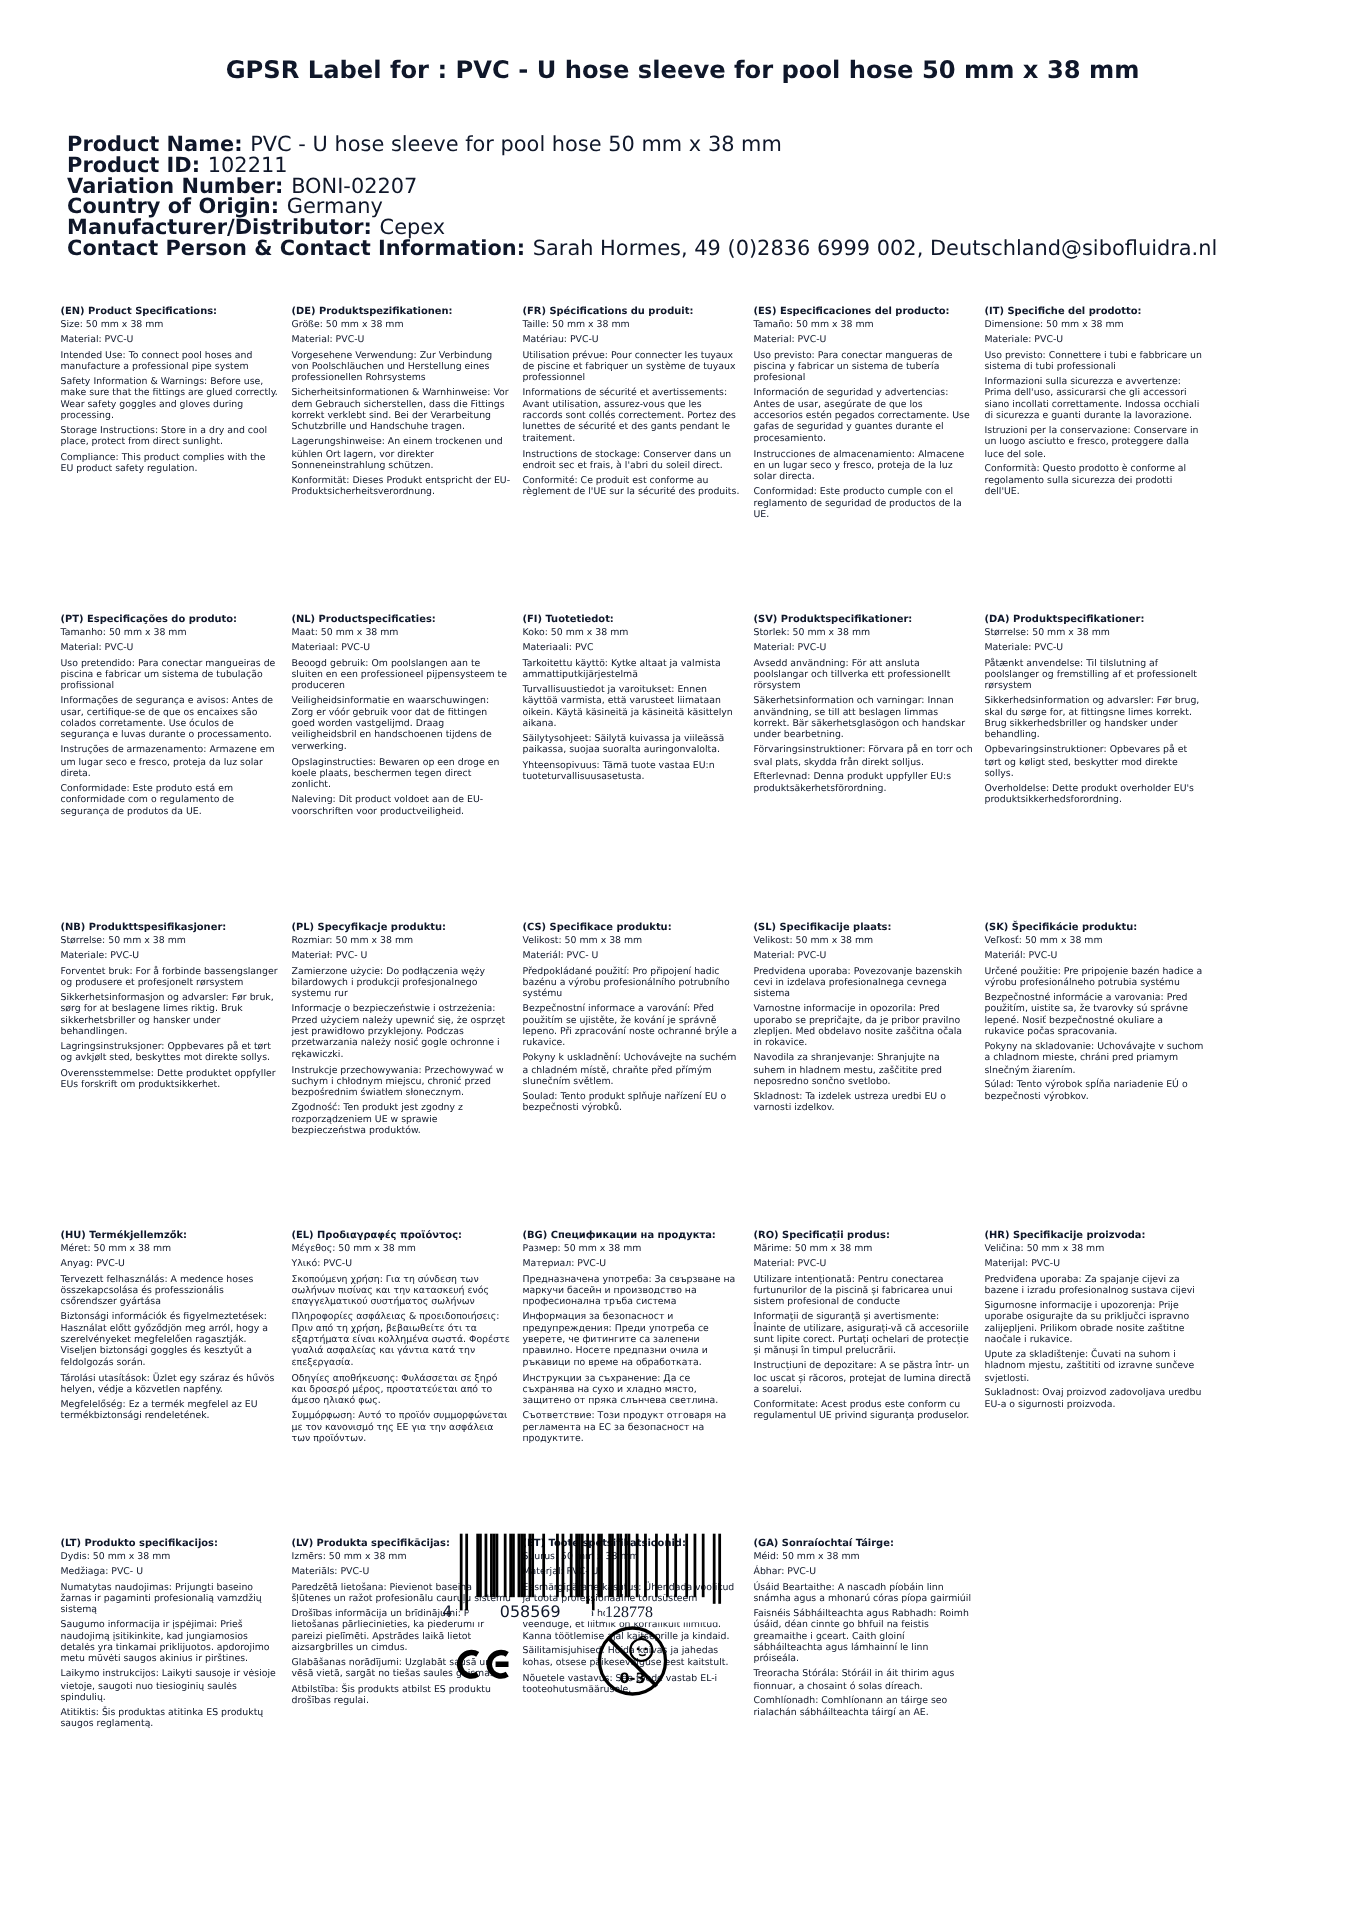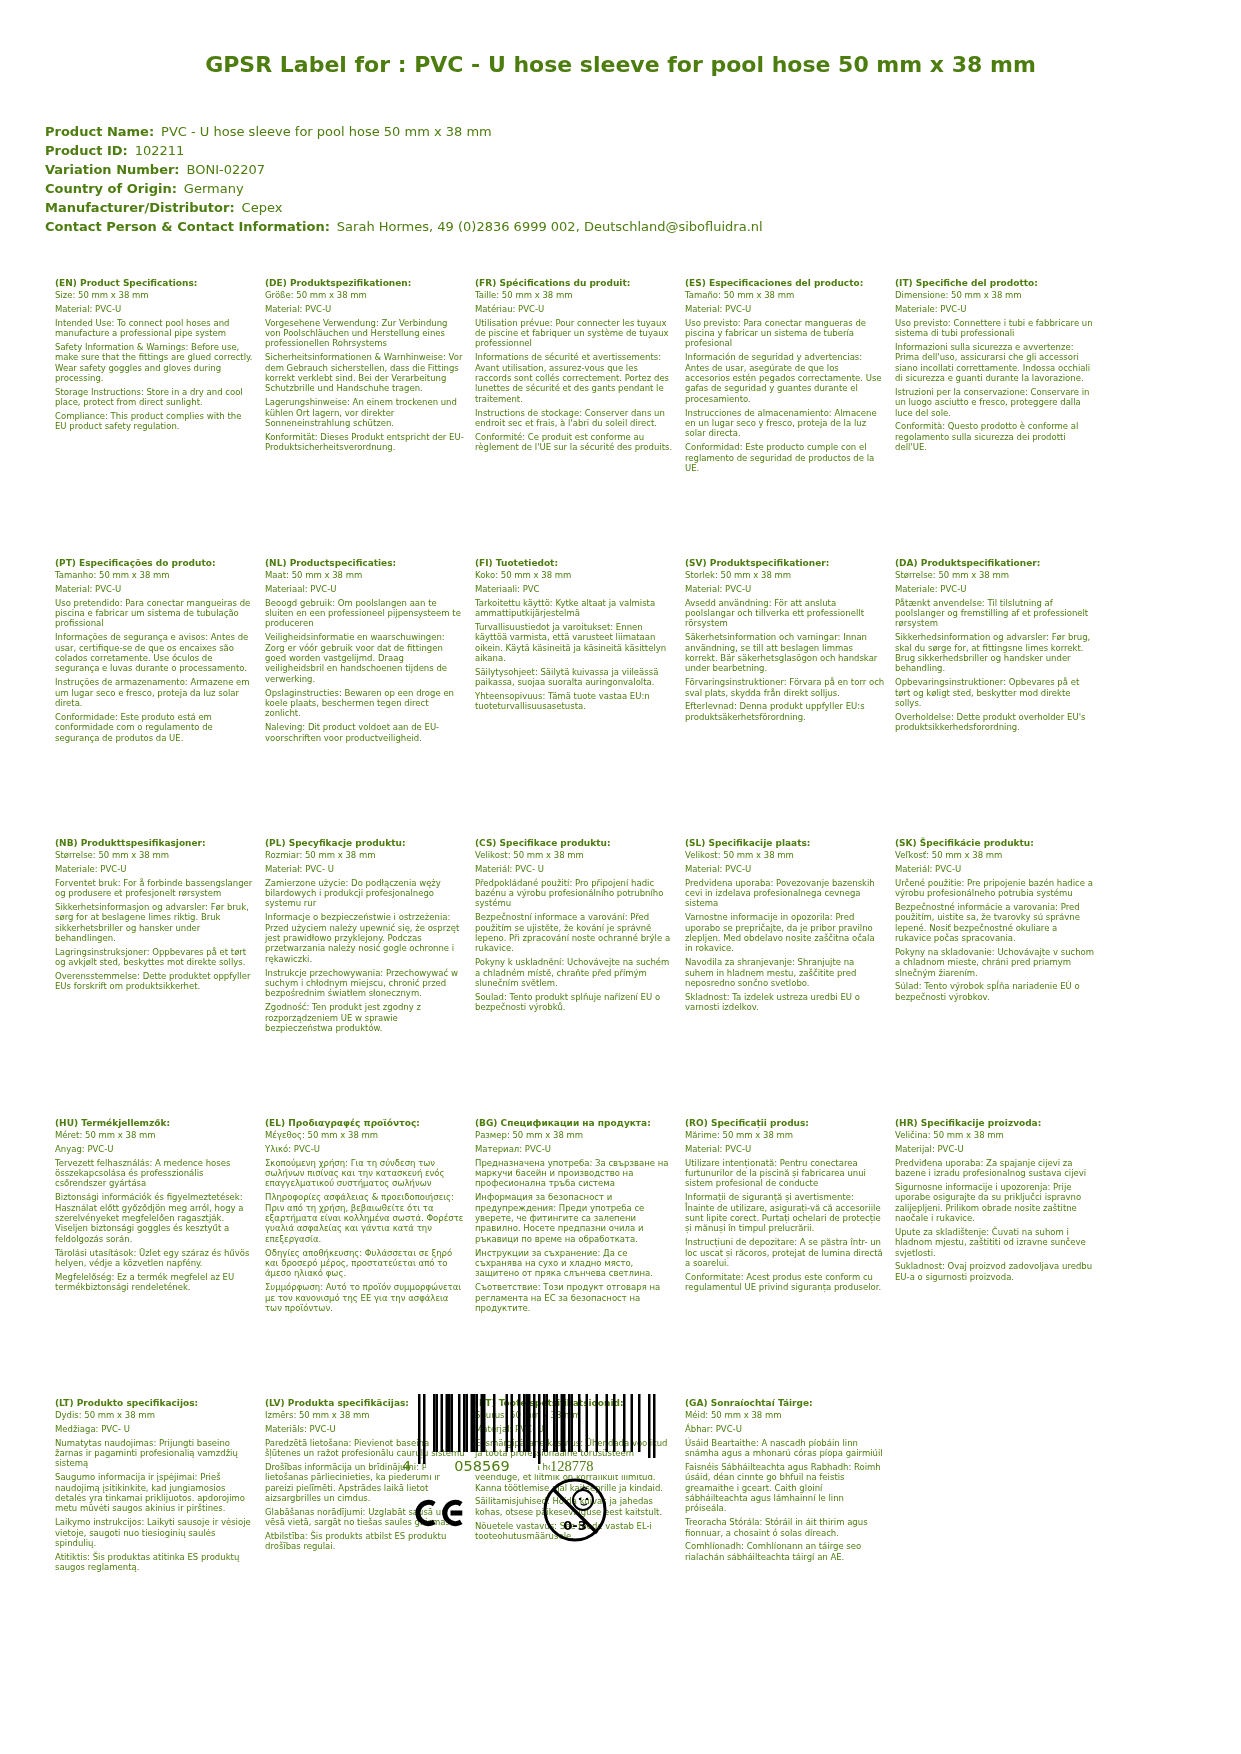--- a/index.html
+++ b/index.html
@@ -1,27 +1,27 @@
 <!DOCTYPE html>
 <html><head>
 <meta charset="utf-8">
 <style>
   html,body{margin:0;padding:0;background:#fff;}
   .page{
     position:relative;
     width:1241px;height:1754px;
-    background:#fff;color:#4d7c0f;
+    background:#fff;color:#0f172a;
     font-family:"DejaVu Sans","Liberation Sans",sans-serif;
     overflow:hidden;
   }
   .title{
     position:absolute;top:52px;left:0;width:100%;
     text-align:center;font-size:22px;font-weight:bold;letter-spacing:0;
   }
-  .product-info{position:absolute;top:122px;left:45px;font-size:13px;line-height:19px;}
+  .product-info{position:absolute;top:122px;left:61px;font-size:19px;line-height:19px;}
   .info-line{white-space:nowrap;}
   .info-label{font-weight:bold;margin-right:7px;}
   .lang-grid{
     position:absolute;top:278px;left:55px;width:1040px;
     display:grid;grid-template-columns:repeat(5,1fr);
     column-gap:10px;grid-auto-rows:280px;
   }
   .lang-block{font-size:8.5px;line-height:1.22;overflow:visible;}
   .lang-header{font-weight:bold;font-size:9px;margin:0 0 1px 0;}
   .lang-block p{margin:0 0 3.5px 0;}

